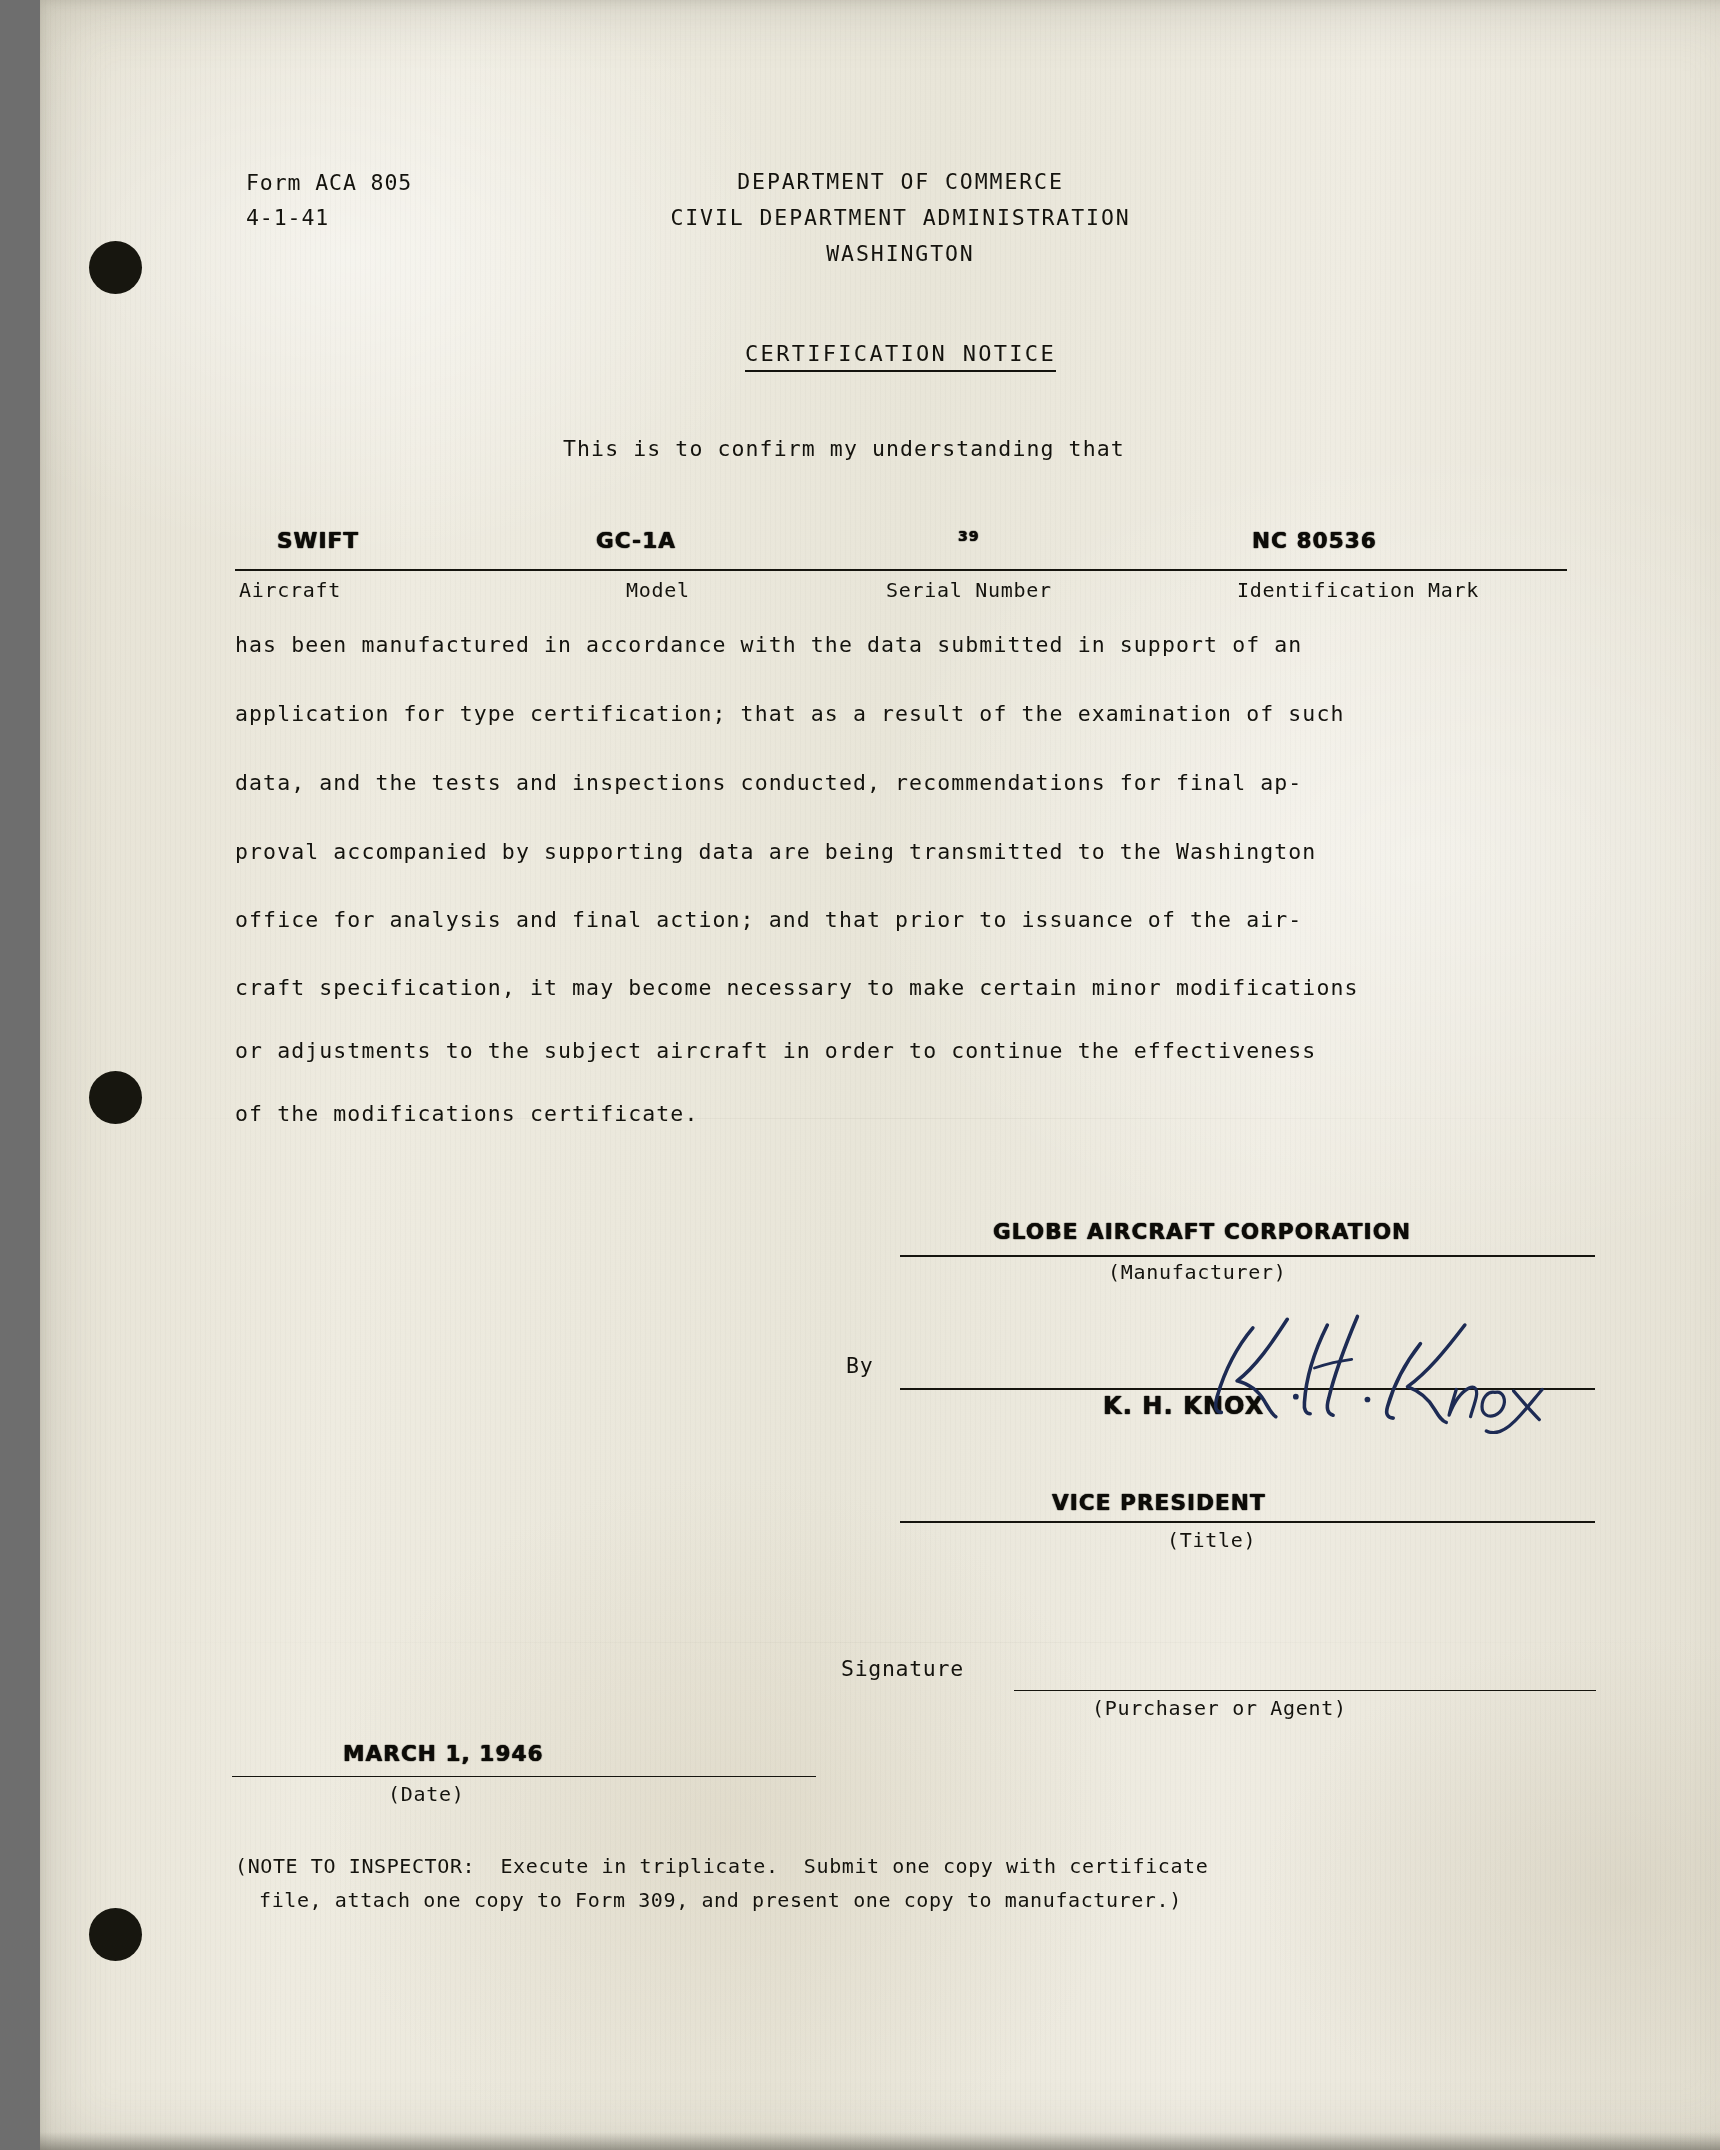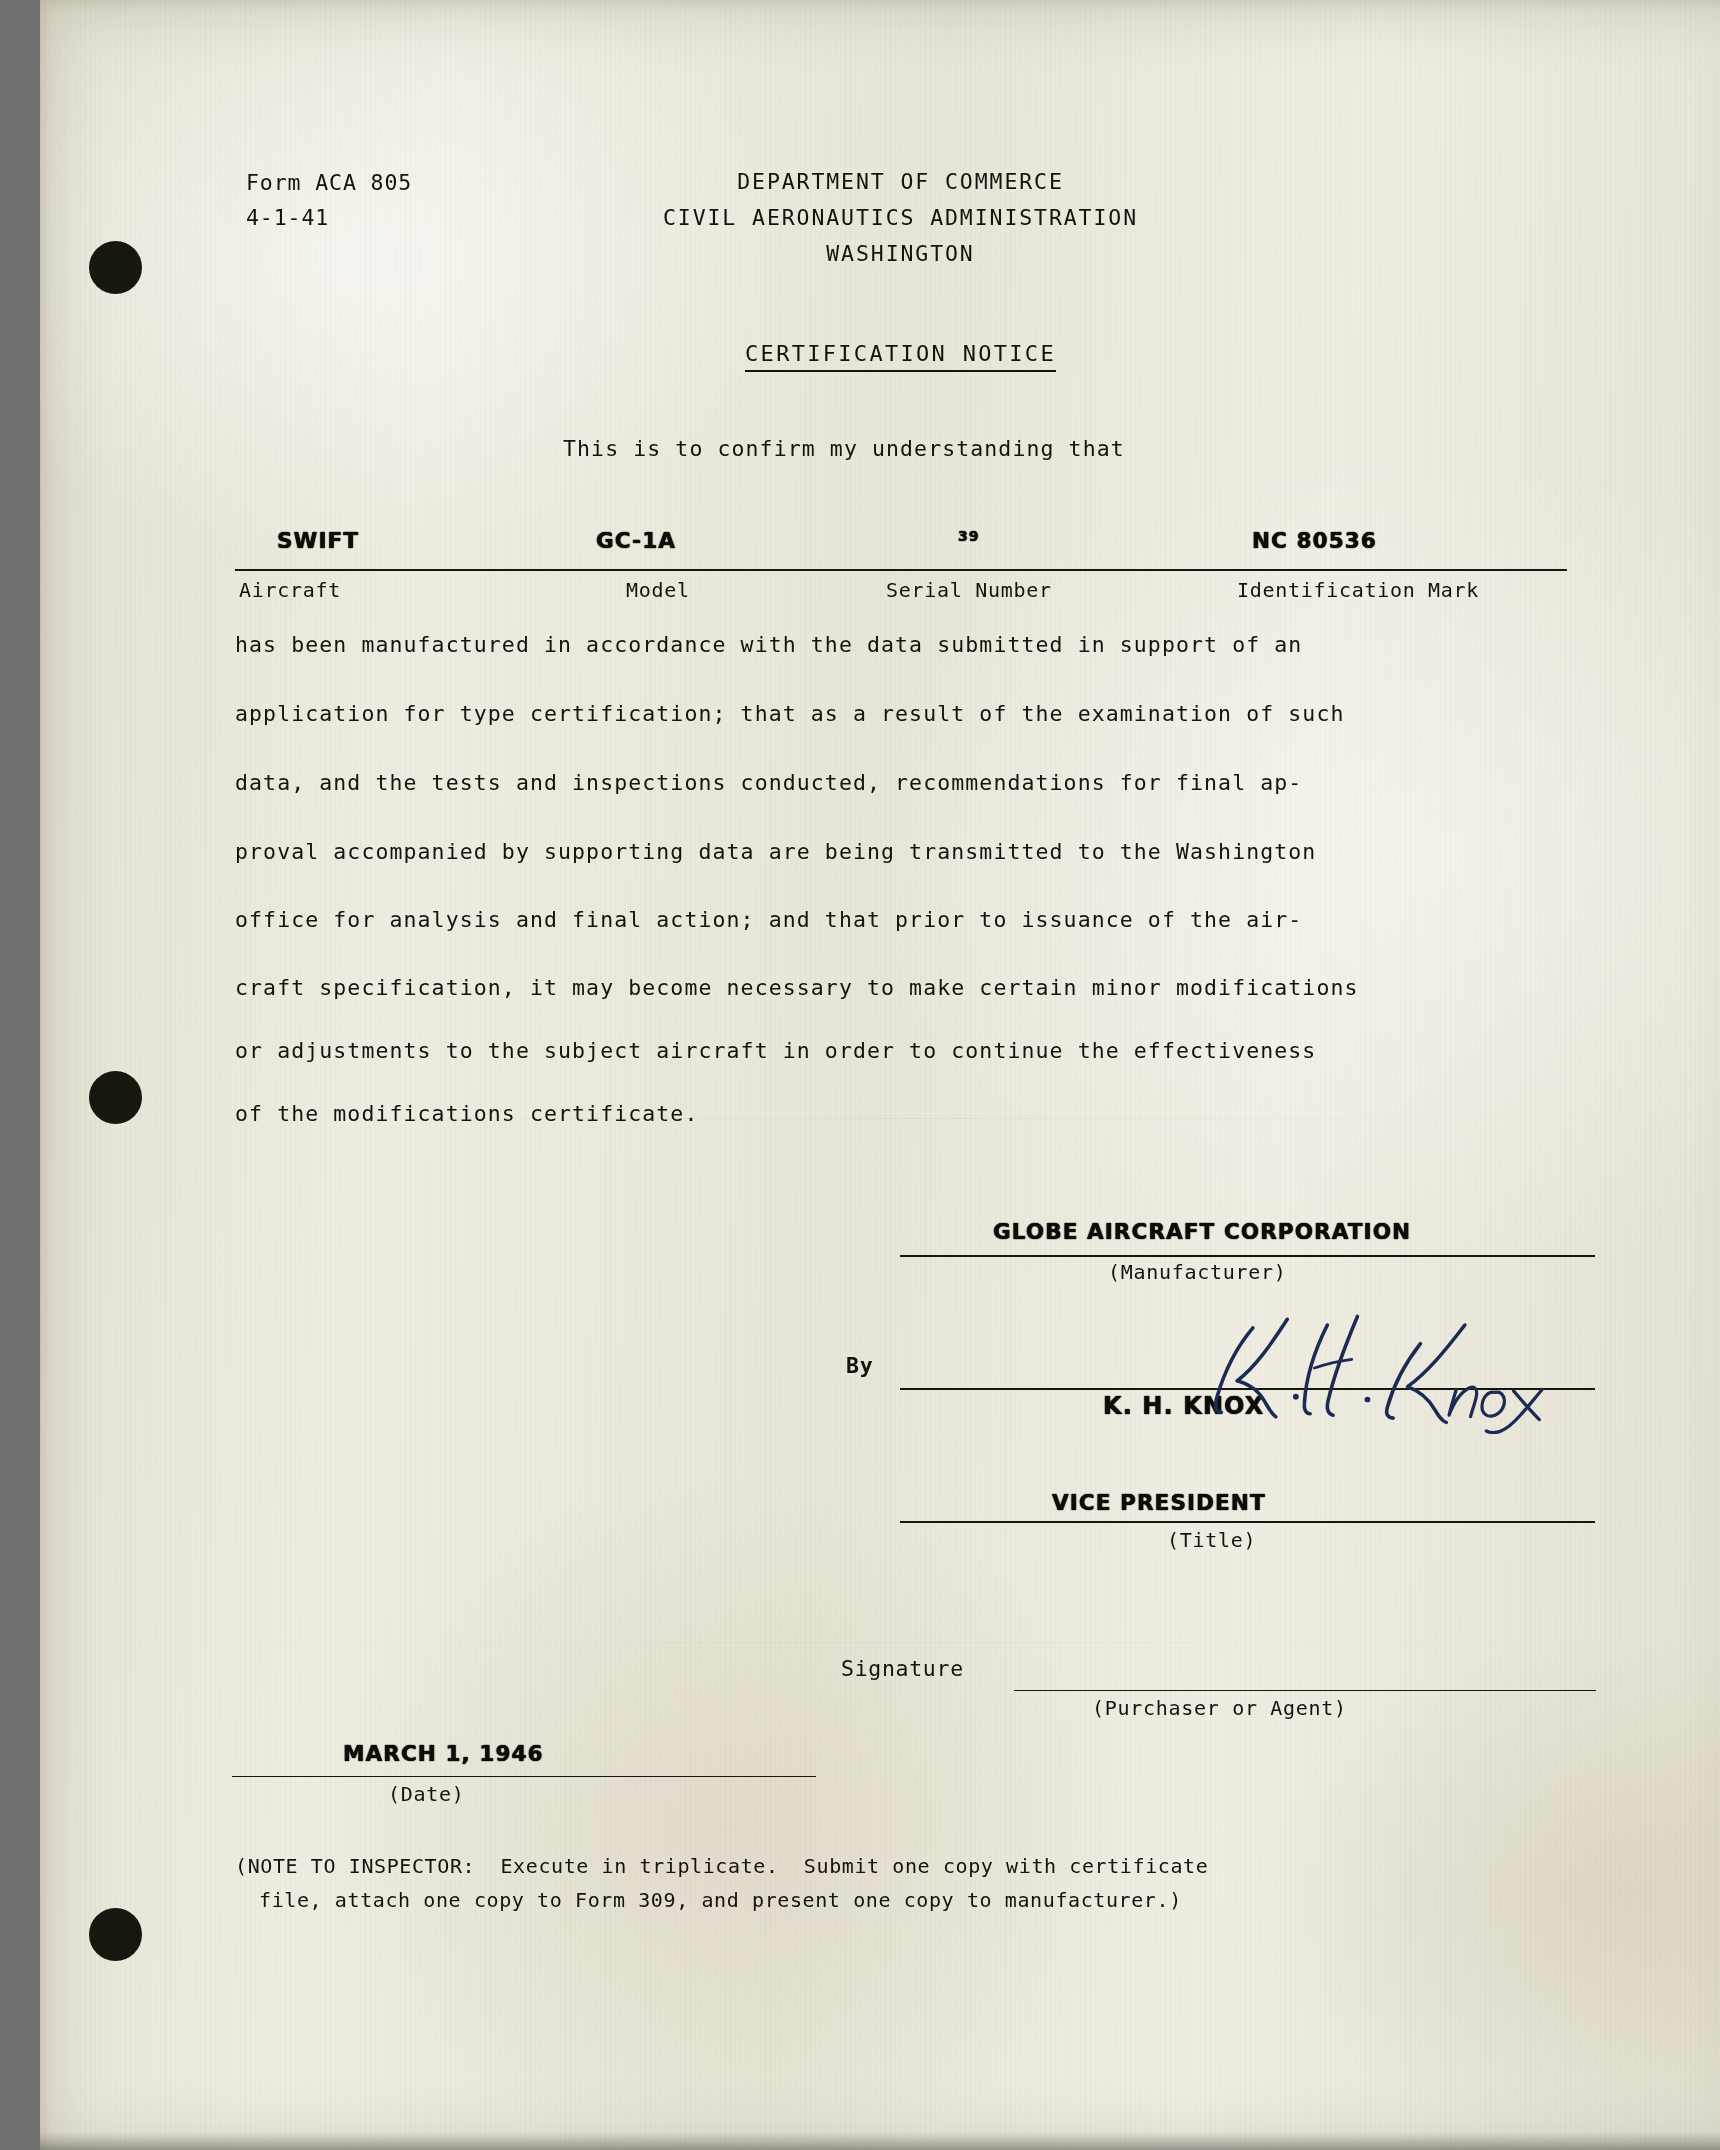--- a/index.html
+++ b/index.html
@@ -178,21 +178,21 @@
 <body>
 
 <div id="page">
 
   <div class="doc">
 
     <div class="t formid" style="left:206px; top:166px;">Form ACA 805</div>
     <div class="t formid" style="left:206px; top:201px;">4-1-41</div>
 
     <div class="t hdr" style="left:502px; top:169px; width:717px;">DEPARTMENT OF COMMERCE</div>
-    <div class="t hdr" style="left:502px; top:205px; width:717px;">CIVIL AERONAUTICS ADMINISTRATION</div>
+    <div class="t hdr" style="left:502px; top:205px; width:717px;">CIVIL DEPARTMENT ADMINISTRATION</div>
     <div class="t hdr" style="left:502px; top:241px; width:717px;">WASHINGTON</div>
 
     <div class="t title" style="left:502px; top:341px; width:717px;"><u>CERTIFICATION NOTICE</u></div>
 
     <div class="t lede" style="left:523px; top:436px;">This is to confirm my understanding that</div>
 
     <div class="t stamp" style="left:237px; top:528px; font-size:21.5px;">SWIFT</div>
     <div class="t stamp" style="left:556px; top:528px; font-size:21.5px;">GC-1A</div>
     <div class="t stamp" style="left:918px; top:528px; font-size:14px;">39</div>
     <div class="t stamp" style="left:1212px; top:528px; font-size:21.5px;">NC 80536</div>
@@ -210,21 +210,21 @@
     <div class="t body-line" style="left:195px; top:839px;">proval accompanied by supporting data are being transmitted to the Washington</div>
     <div class="t body-line" style="left:195px; top:907px;">office for analysis and final action; and that prior to issuance of the air-</div>
     <div class="t body-line" style="left:195px; top:975px;">craft specification, it may become necessary to make certain minor modifications</div>
     <div class="t body-line" style="left:195px; top:1038px;">or adjustments to the subject aircraft in order to continue the effectiveness</div>
     <div class="t body-line" style="left:195px; top:1101px;">of the modifications certificate.</div>
 
     <div class="t stamp" style="left:953px; top:1219px; font-size:21.5px;">GLOBE AIRCRAFT CORPORATION</div>
     <div class="rule" style="left:860px; top:1255px; width:695px;"></div>
     <div class="t caption" style="left:1068px; top:1260px;">(Manufacturer)</div>
 
-    <div class="t caption" style="left:806px; top:1353px; font-size:21.5px;font-weight:bold;">By</div>
+    <div class="t caption" style="left:806px; top:1353px; font-size:21.5px;">By</div>
     <div class="rule" style="left:860px; top:1388px; width:695px;"></div>
     <div class="t stamp" style="left:1063px; top:1392px; font-size:24px;">K. H. KNOX</div>
 
     <div class="sig" style="left:1147px; top:1312px; width:401px; height:122px;">
       <svg width="401" height="122" viewBox="0 0 560 170" aria-hidden="true">
         <g fill="none" stroke="#1d2b54" stroke-linecap="round" stroke-linejoin="round">
 
           <path d="M92 22 C70 48 52 84 42 118 C38 132 40 140 48 140" stroke-width="5"></path>
           <path d="M140 10 C118 44 96 76 70 96 C86 100 100 110 108 124 C114 134 118 142 124 146" stroke-width="5"></path>
 

